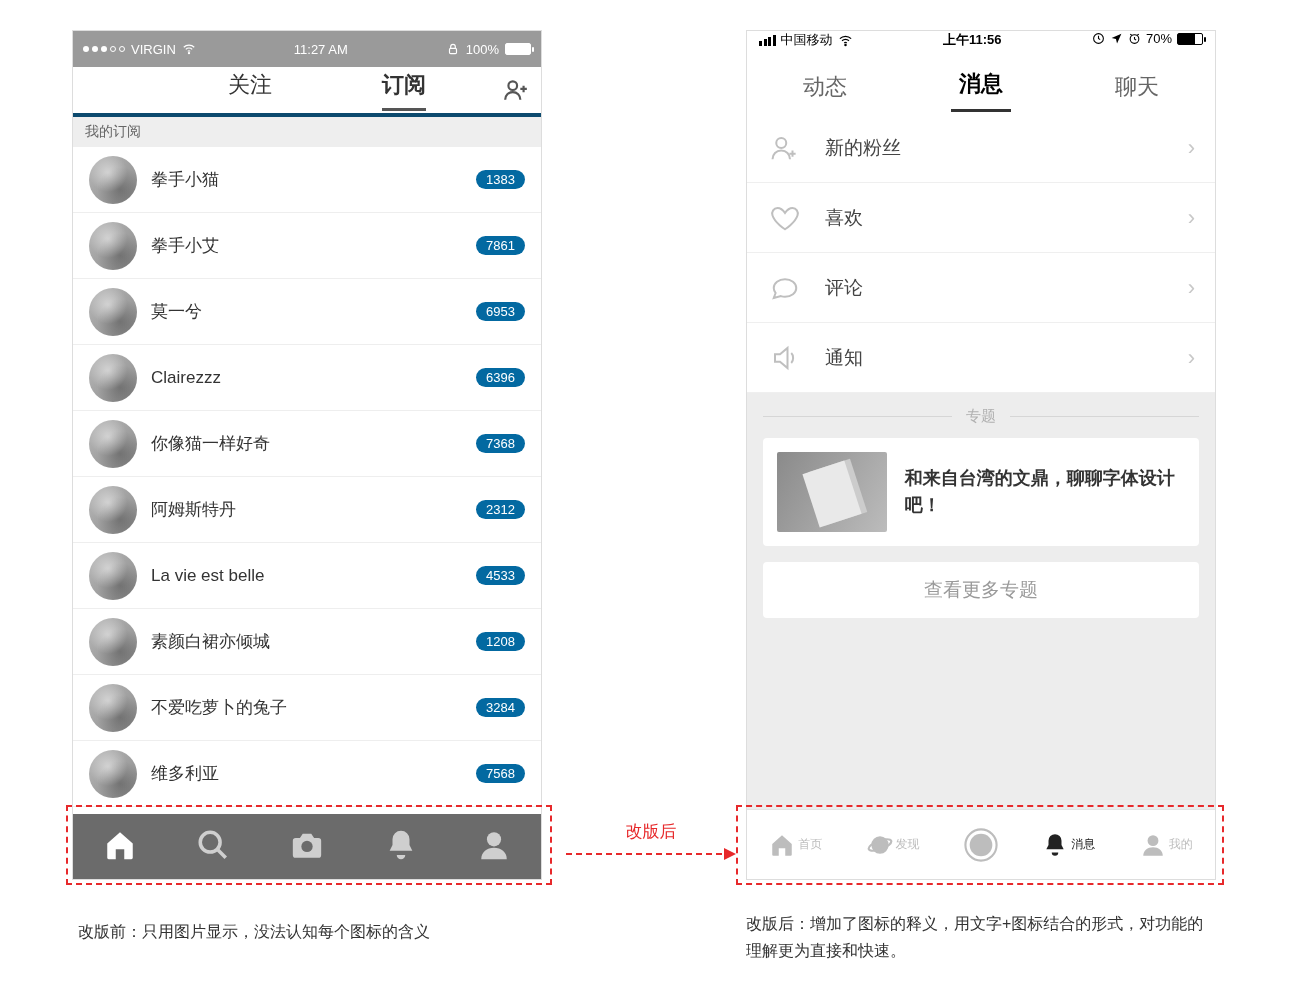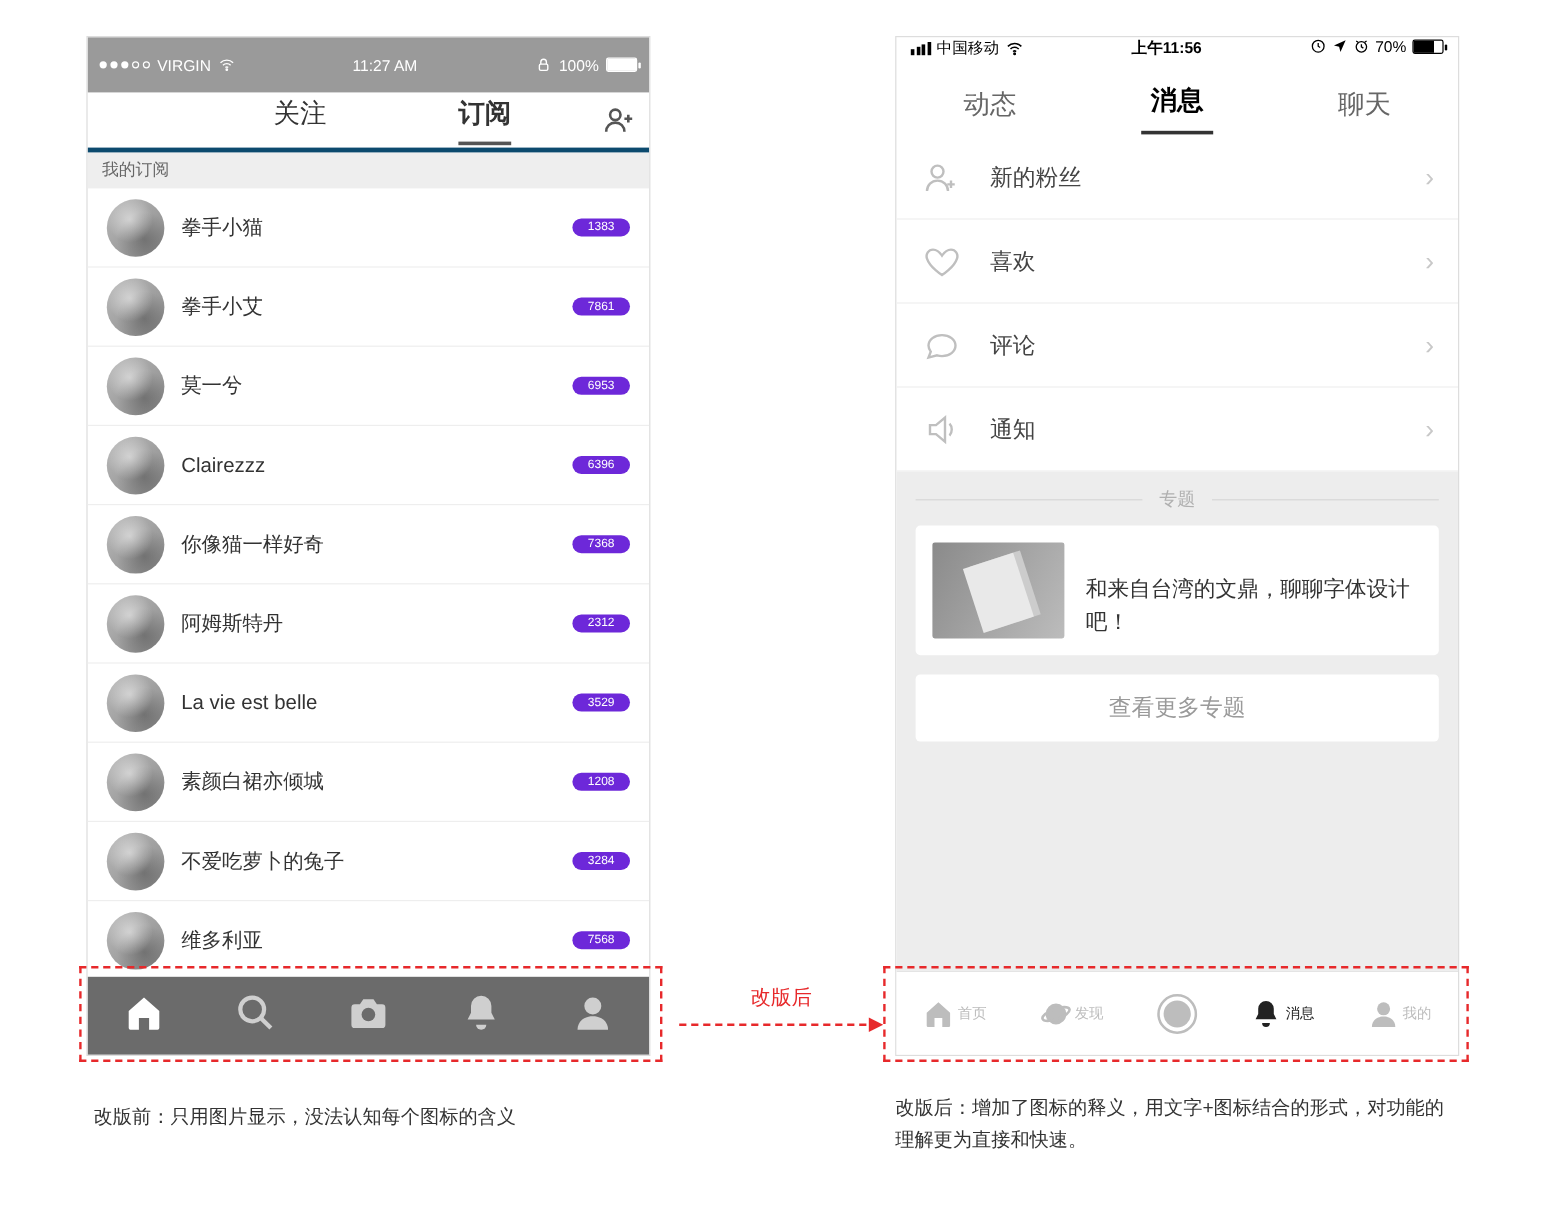--- a/index.html
+++ b/index.html
@@ -16,21 +16,21 @@
     width: 470px;
     border: 1px solid #ddd;
     background: #fff;
     overflow: hidden;
   }
   .phone-left { left: 72px; top: 30px; height: 850px; }
   .phone-right { left: 746px; top: 30px; height: 850px; }
 
   
   .status-bar-left {
-    height: 46px;
+    height: 36px;
     background: #9a9a9a;
     color: #fff;
     display: flex;
     align-items: center;
     justify-content: space-between;
     padding: 0 10px;
     font-size: 13px;
   }
   .sb-left-seg { display: flex; align-items: center; gap: 6px; }
   .dots { display: flex; gap: 3px; }
@@ -63,21 +63,21 @@
     width: 48px; height: 48px; border-radius: 50%; background: linear-gradient(135deg,#bbb,#888);
     flex-shrink:0; position:relative; overflow:hidden;
   }
   .avatar::after{
     content:""; position:absolute; inset:0;
     background: radial-gradient(circle at 40% 35%, rgba(255,255,255,.5), transparent 45%),
                 radial-gradient(circle at 65% 70%, rgba(0,0,0,.25), transparent 50%);
   }
   .sub-name { margin-left: 14px; font-size: 17px; color:#333; flex:1; }
   .count-badge {
-    background:#6d28d9; color:#fff; border-radius: 12px; padding: 2px 10px; font-size: 10px;
+    background:#0369a1; color:#fff; border-radius: 12px; padding: 2px 10px; font-size: 13px;
     min-width: 48px; text-align:center;
   }
 
   .bottom-nav-left {
     position:absolute; bottom:0; left:0; right:0; height: 65px;
     background:#6b6b6b; display:flex; align-items:center; justify-content:space-around;
   }
   .bnav-icon { color:#cfcfcf; }
   .bnav-icon svg { width: 34px; height: 34px; }
   .bnav-icon.active { color:#fff; }
@@ -116,22 +116,22 @@
   .topic-section {
     background:#ededed; padding: 14px 16px 20px;
     flex:1;
   }
   .topic-divider { display:flex; align-items:center; color:#b0b0b0; font-size:15px; margin-bottom:12px; }
   .topic-divider::before, .topic-divider::after {
     content:""; flex:1; height:1px; background:#d6d6d6;
   }
   .topic-divider span { padding:0 14px; }
   .topic-card {
-    background:#fff; border-radius:4px; padding:14px; display:flex; gap:18px; align-items:flex-end;
-    margin-bottom:16px; cursor:pointer;
+    background:#fff; border-radius:4px; padding:14px; display:flex; gap:18px; align-items:center;
+    margin-bottom:16px; cursor:pointer;font-weight:bold;
   }
   .topic-thumb {
     width:120px; height:80px; background:linear-gradient(120deg,#8a8a8a,#bcbcbc);
     border-radius:2px; position:relative; overflow:hidden;
   }
   .topic-thumb::after{
     content:""; position:absolute; left:30%; top:18%; width:44px; height:56px;
     background:#e9e9e9; transform:rotate(-18deg); box-shadow: 6px 0 0 #ccc;
   }
   .topic-text { font-size:18px; line-height:1.5; color:#333; }
@@ -256,21 +256,21 @@
       <div class="count-badge">7368</div>
     </div>
     <div class="sub-row">
       <div class="avatar"></div>
       <div class="sub-name">阿姆斯特丹</div>
       <div class="count-badge">2312</div>
     </div>
     <div class="sub-row">
       <div class="avatar"></div>
       <div class="sub-name">La vie est belle</div>
-      <div class="count-badge">3529</div>
+      <div class="count-badge">4533</div>
     </div>
     <div class="sub-row">
       <div class="avatar"></div>
       <div class="sub-name">素颜白裙亦倾城</div>
       <div class="count-badge">1208</div>
     </div>
     <div class="sub-row">
       <div class="avatar"></div>
       <div class="sub-name">不爱吃萝卜的兔子</div>
       <div class="count-badge">3284</div>

